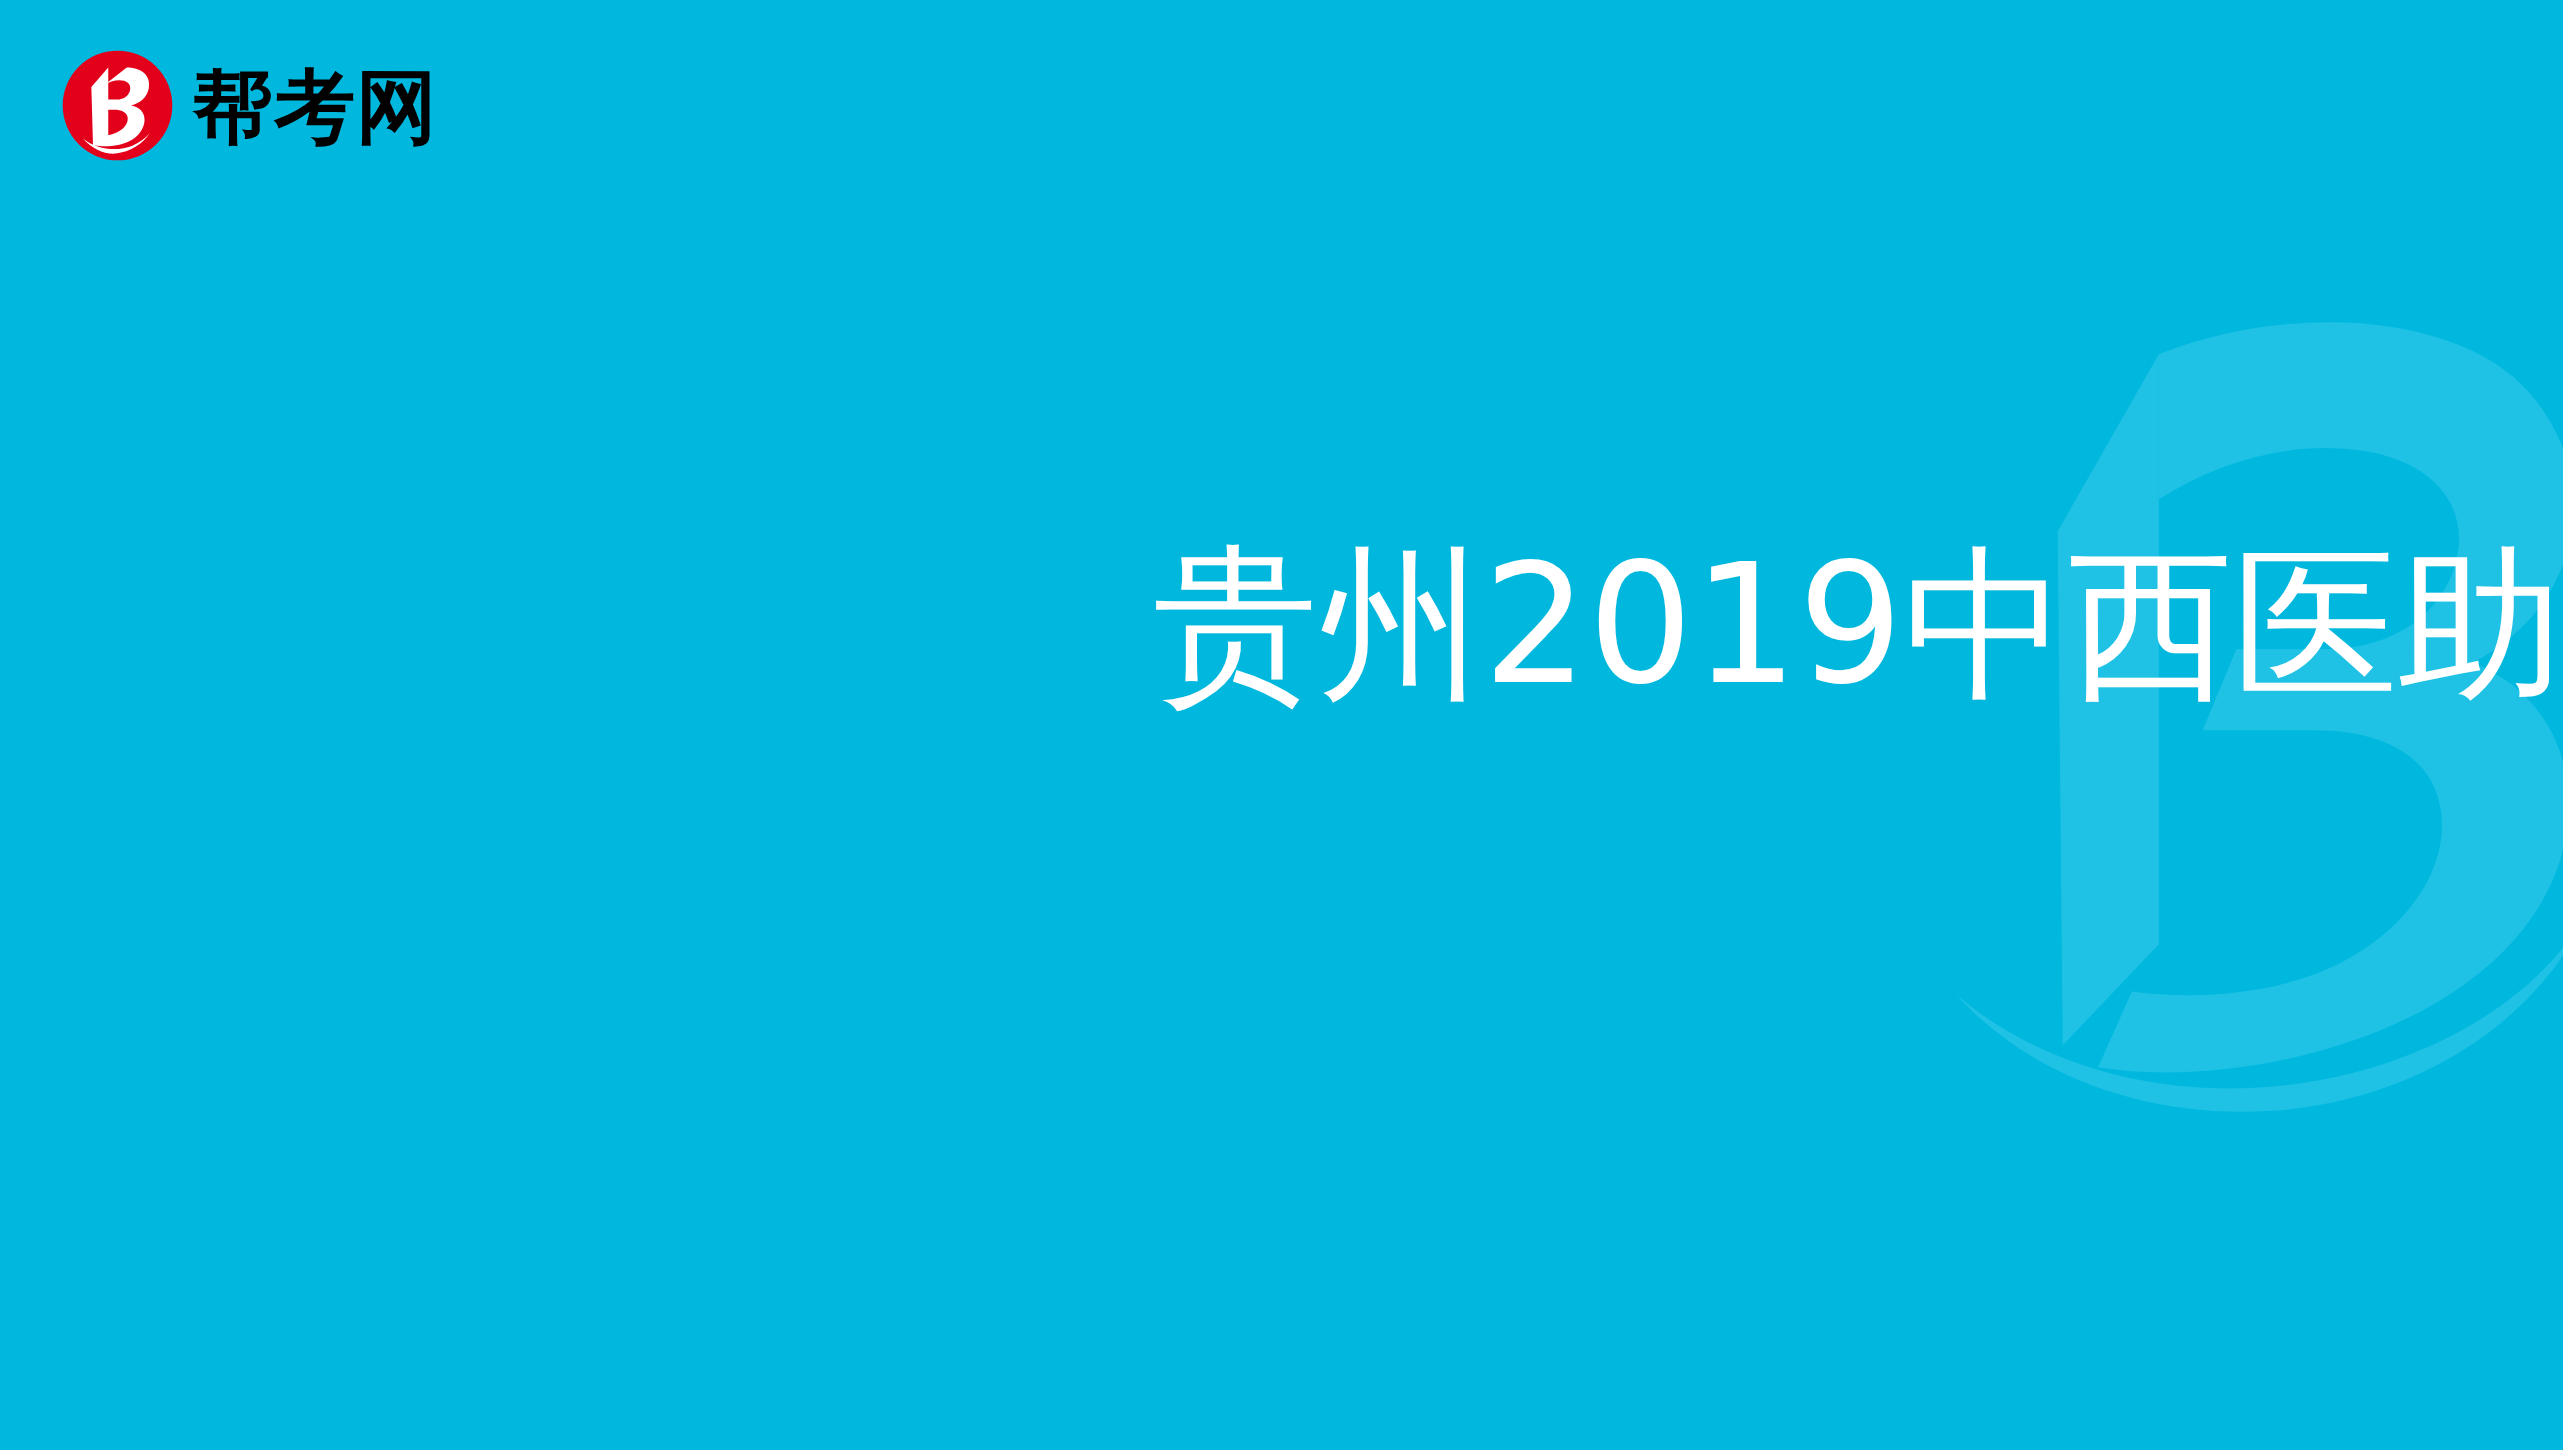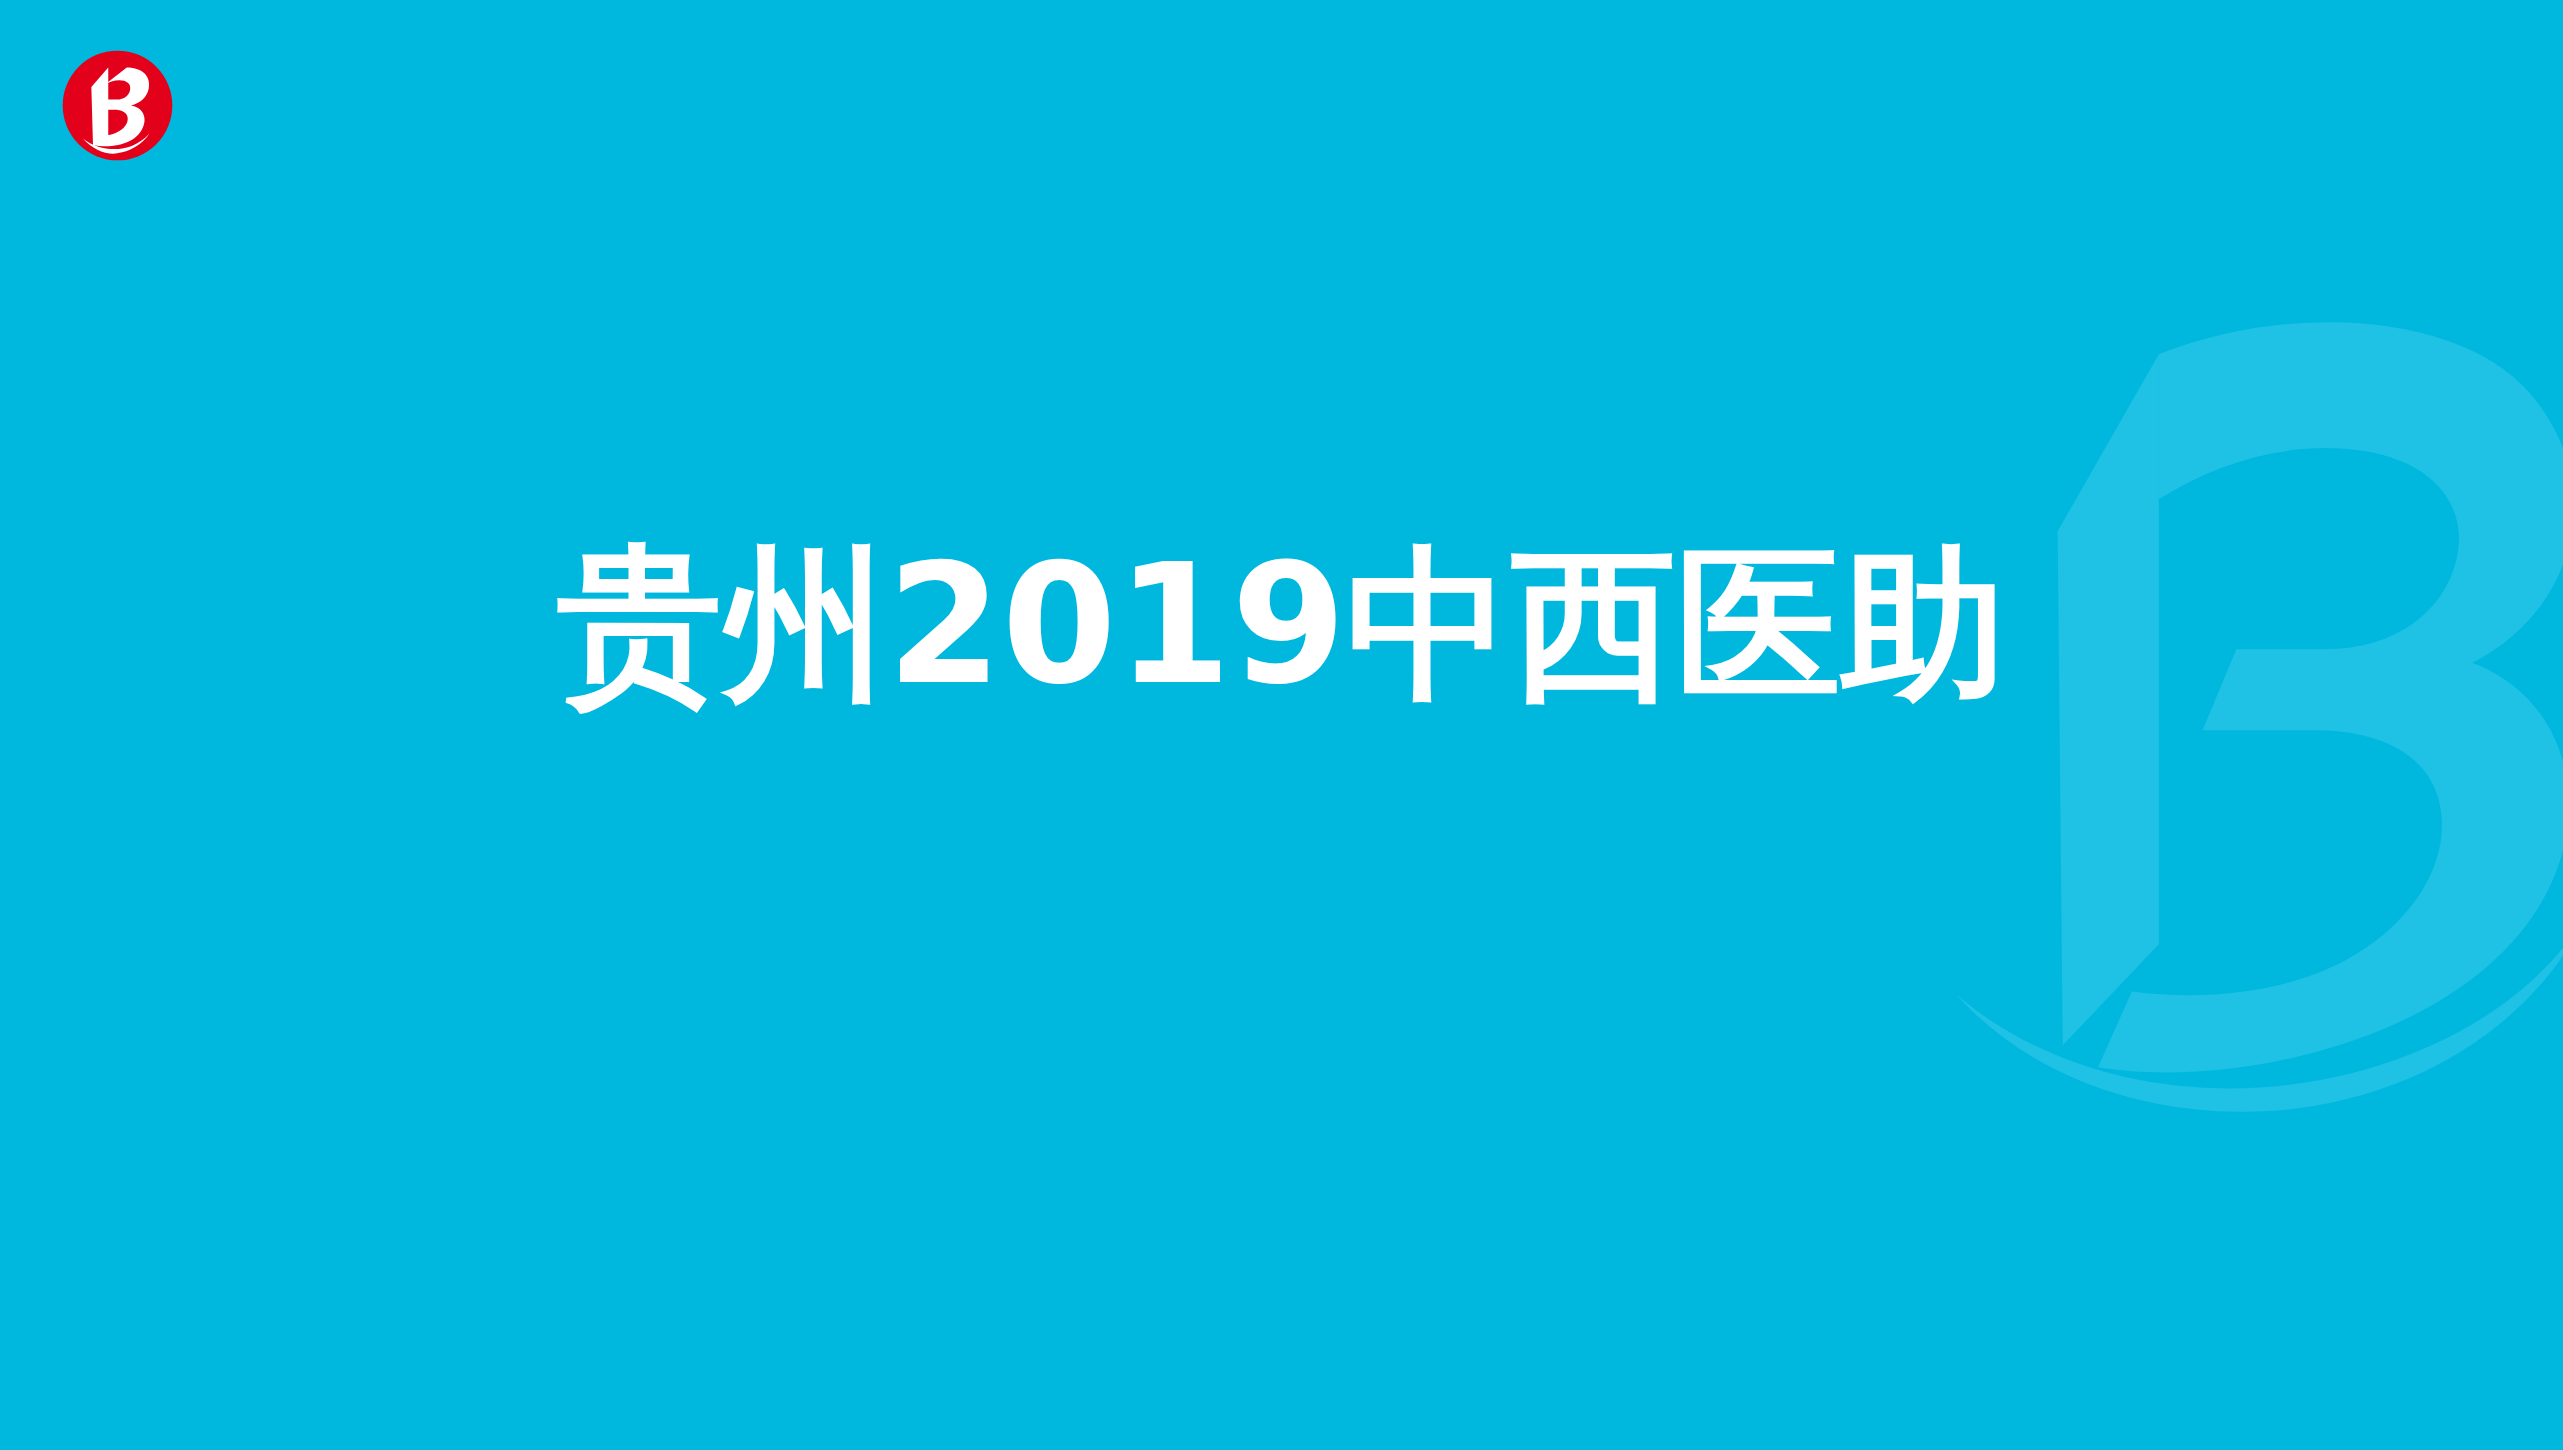--- a/index.html
+++ b/index.html
@@ -55,24 +55,24 @@
     white-space: nowrap;
     transform: translateY(1.7px);
   }
 
   
   #title-block {
     position: absolute;
     left: 0;
     right: 0;
     top: 477px;
-    text-align: center;
+    text-align: right;
     color: #ffffff;
     font-family: "DejaVu Sans", "Liberation Sans", sans-serif;
-    font-weight: 700;
+    font-weight: 400;
   }
   .title-line {
     display: block;
     font-size: 165px;
     line-height: 297px;
     letter-spacing: 0px;
     white-space: nowrap;
     color: #ffffff;
   }
 </style>
@@ -112,20 +112,21 @@
                    C52 103 60 102 66 99 C75 95 80 88 79 81
                    C78 75 72 72 63 72 L49 72 L53 60
                    L66 60 C75 60 81 55 82 48 C83 41 78 37 69 37
                    C63 37 57 39 51 43 Z"></path>
           <path d="M36 45 L56 22 L56 104 L38 116 Z"></path>
           <path d="M26 106 C42 119 66 122 84 115 C93 111 100 106 105 100
                    C97 113 82 122 65 124 C51 125 37 118 26 106 Z"></path>
         </g>
       </svg>
     </span>
+    <span id="logo-wordmark">帮考网</span>
   </div>
 
   <div id="title-block">
     <span class="title-line">贵州2019中西医助</span>
   </div>
 
 </div>
 
 
 </body></html>

